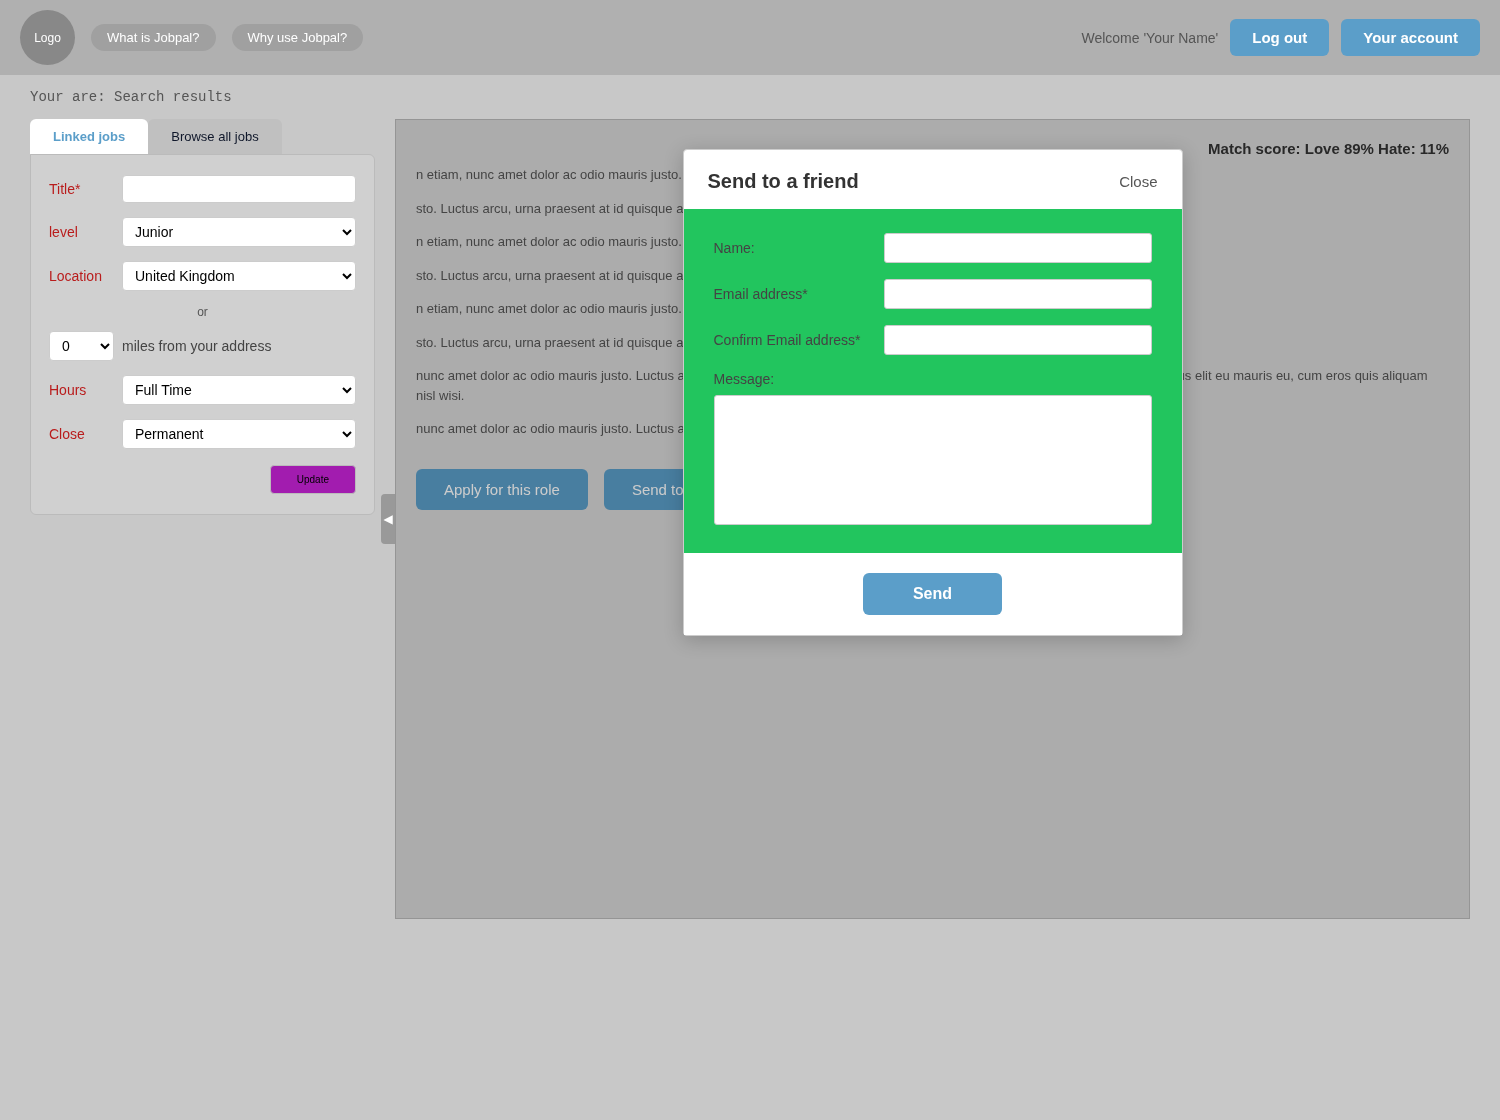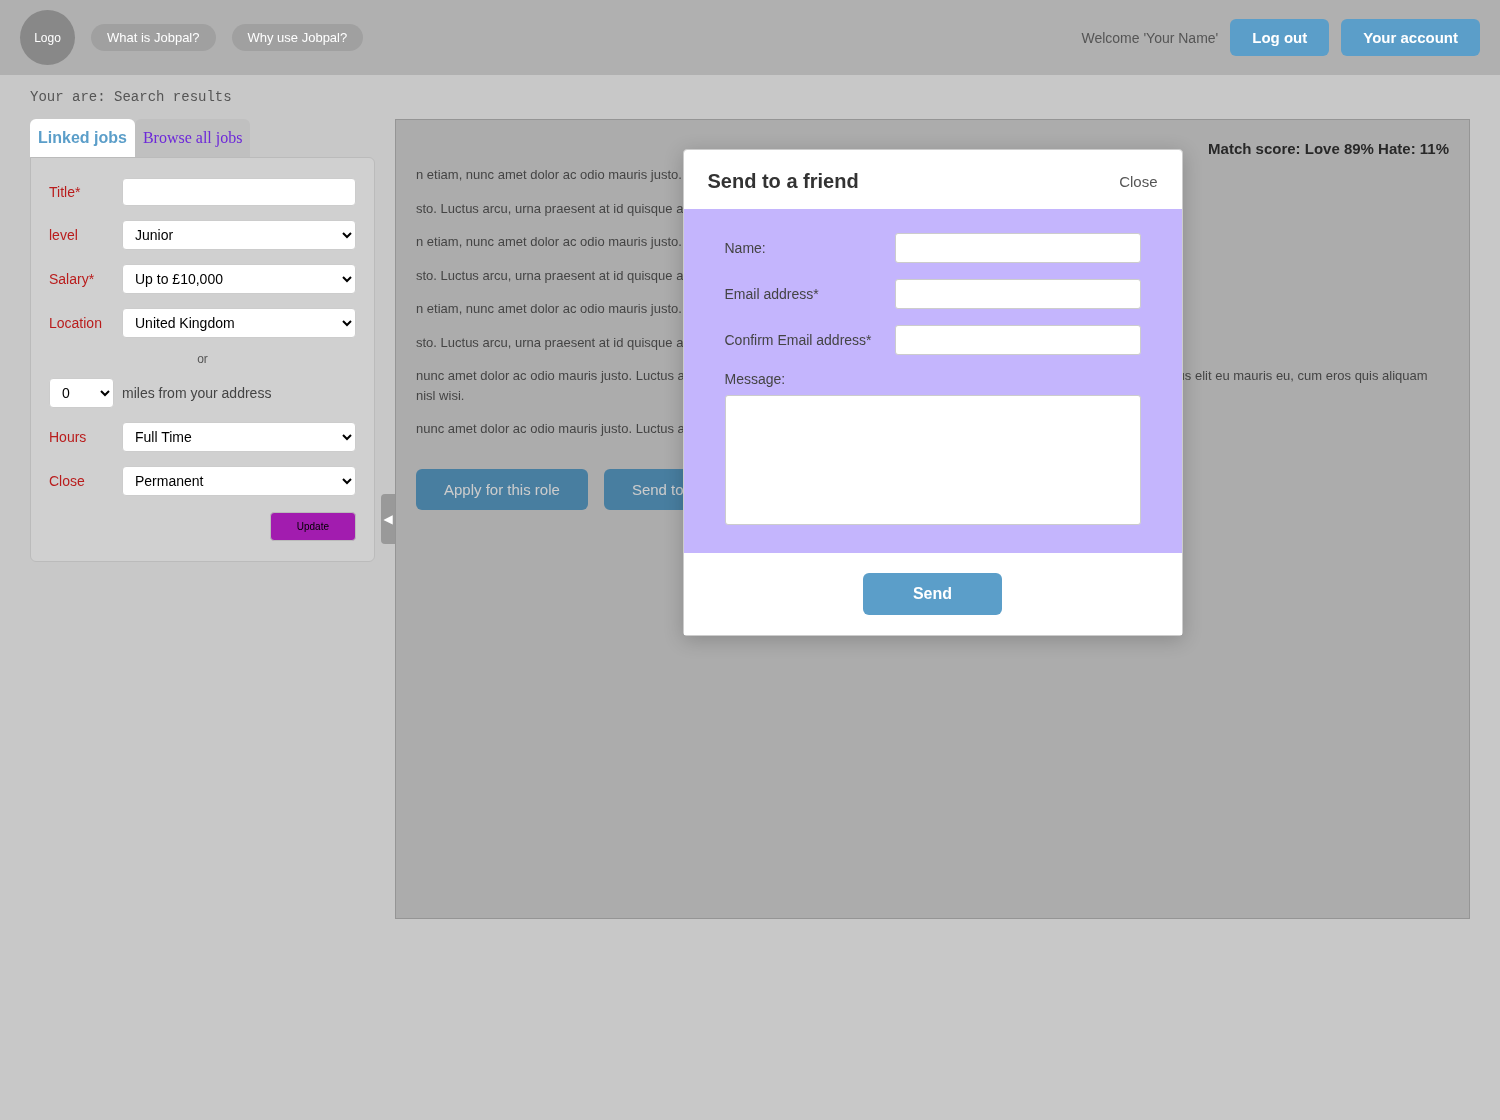--- a/index.html
+++ b/index.html
@@ -81,35 +81,34 @@
     
     .sidebar {
       width: 345px;
       flex-shrink: 0;
     }
     .tabs {
       display: flex;
       margin-bottom: 0;
     }
     .tab {
-      padding: 10px 8px;
+      padding: 10px 23px;
       border-radius: 6px 6px 0 0;
       cursor: pointer;
-      font-size: 16px;
+      font-size: 13px;
       border: none;
     }
     .tab-active {
       background: #fff;
       color: #5b9ec9;
       font-weight: bold;
     }
     .tab-inactive {
       background: #c0c0c0;
-      color: #6d28d9;
-      font-family: Liberation Serif, serif;
+      color: #0f172a;
     }
     .filter-box {
       background: #d0d0d0;
       border: 1px solid #bbb;
       padding: 20px 18px;
       border-radius: 0 6px 6px 6px;
     }
     .filter-row {
       display: flex;
       align-items: center;
@@ -263,22 +262,22 @@
       color: #333;
     }
     .modal-close {
       font-size: 15px;
       color: #555;
       cursor: pointer;
       background: none;
       border: none;
     }
     .modal-body {
-      background: #c4b5fd;
-      padding: 24px 41px;
+      background: #22c55e;
+      padding: 24px 30px;
     }
     .modal-field {
       display: flex;
       align-items: center;
       margin-bottom: 16px;
       gap: 10px;
     }
     .modal-label {
       width: 160px;
       font-size: 14px;
@@ -377,29 +376,20 @@
         <input class="filter-input" type="text" value="" style="">
       </div>
       <div class="filter-row">
         <label class="filter-label">level</label>
         <select class="filter-select">
           <option>Junior</option>
           <option>Mid</option>
           <option>Senior</option>
           <option>Lead</option>
           <option>Manager</option>
-        </select>
-      </div>
-      <div class="filter-row">
-        <label class="filter-label">Salary*</label>
-        <select class="filter-select">
-          <option>Up to £10,000</option>
-          <option>Up to £20,000</option>
-          <option>Up to £30,000</option>
-          <option>Up to £50,000</option>
         </select>
       </div>
       <div class="filter-row">
         <label class="filter-label">Location</label>
         <select class="filter-select">
           <option>United Kingdom</option>
           <option>London</option>
           <option>Manchester</option>
           <option>Birmingham</option>
           <option>Remote</option>

